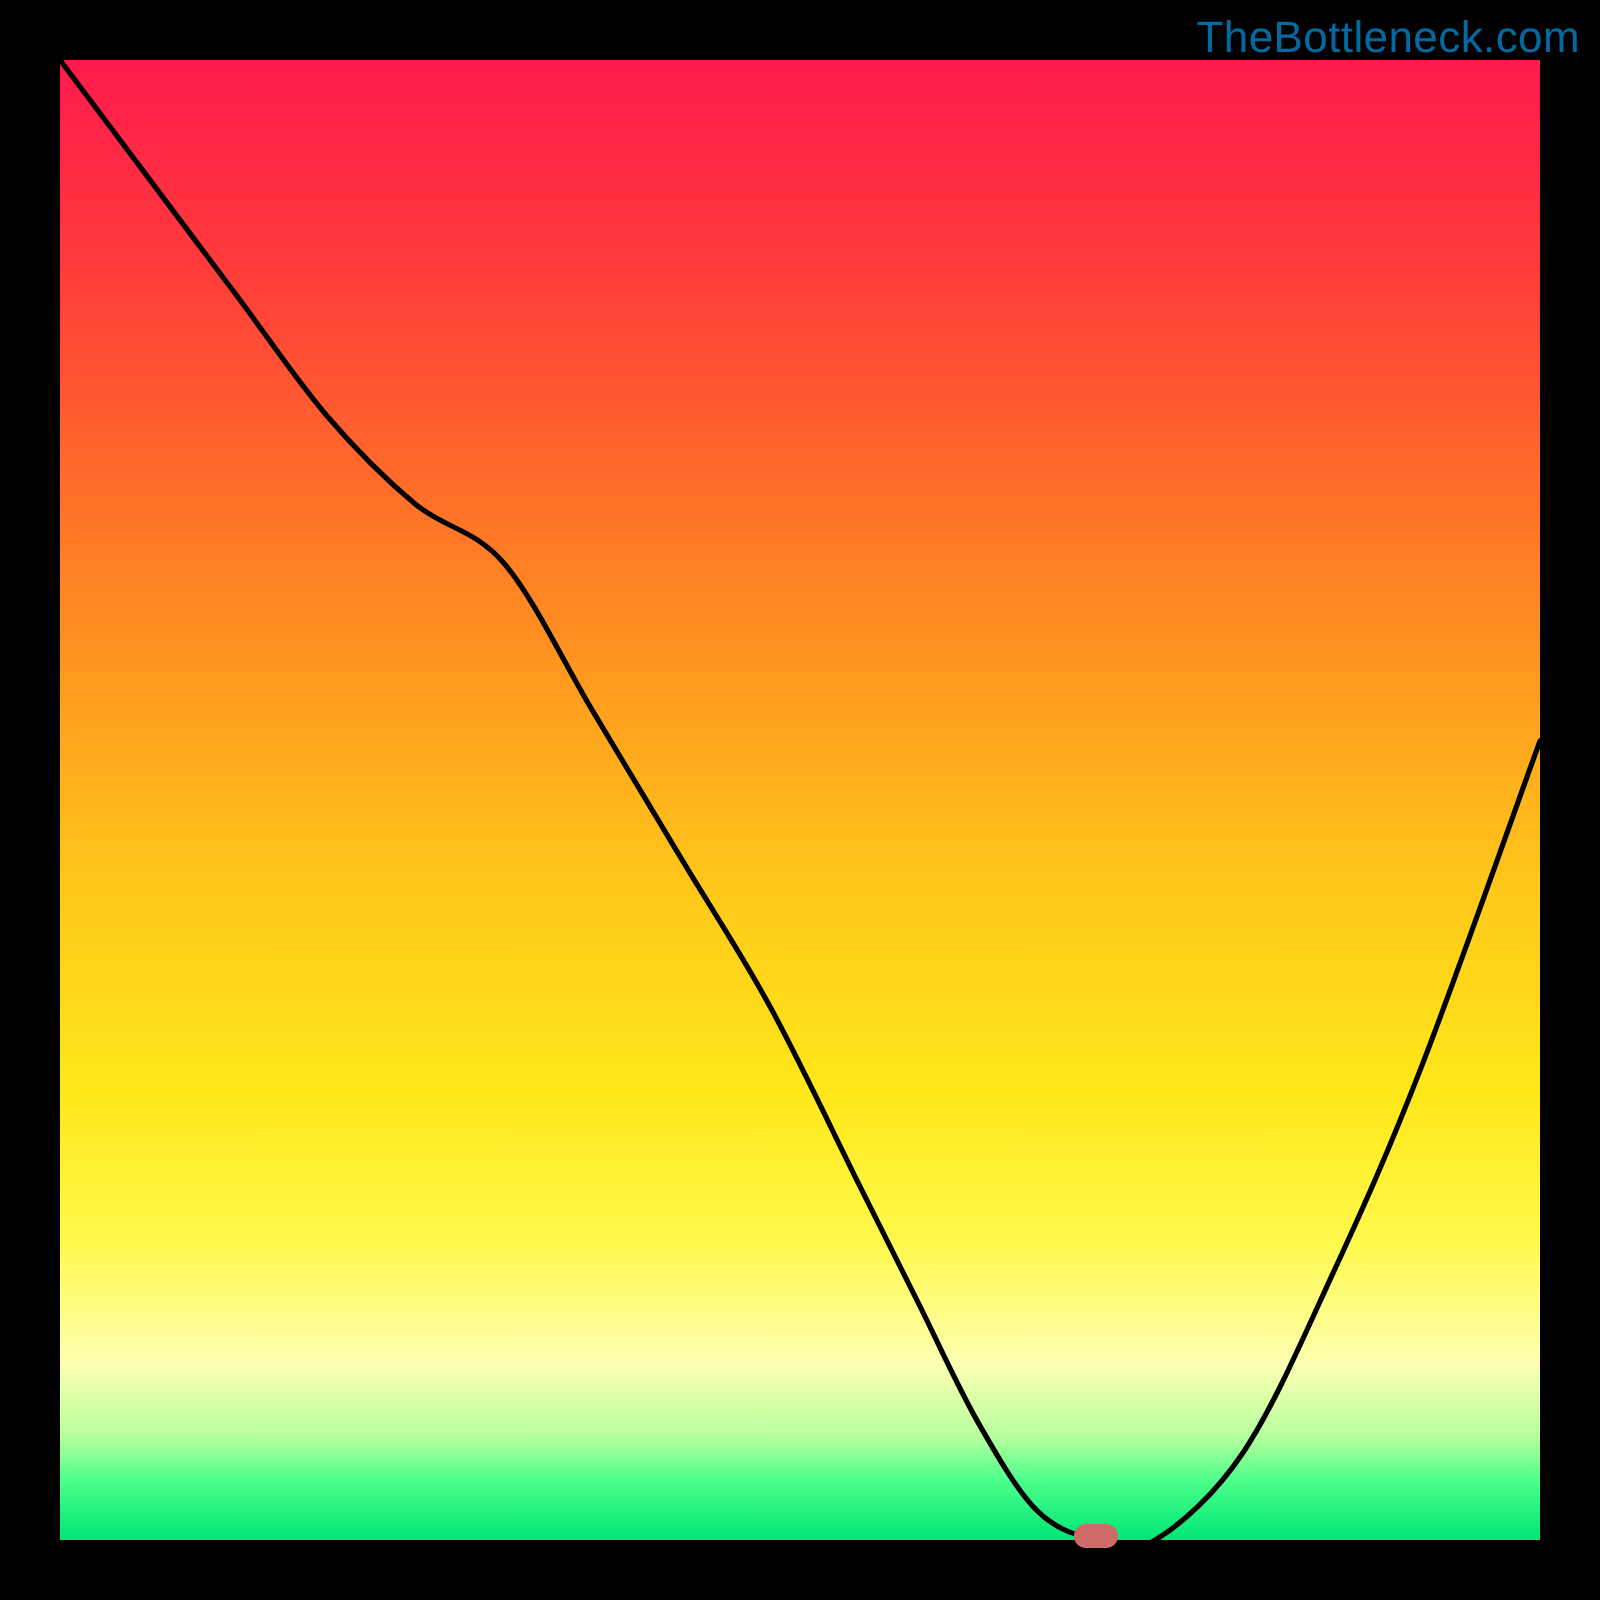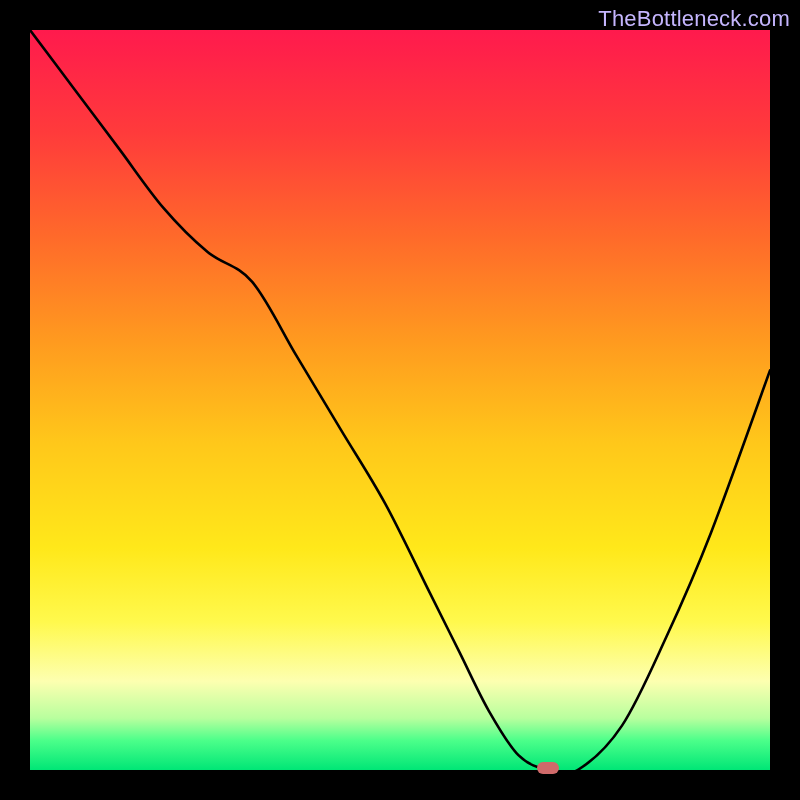--- a/index.html
+++ b/index.html
@@ -32,21 +32,21 @@
       #fff94d 80%,
       #fdffb0 88%,
       #b8ff9e 93%,
       #4cff8a 96%,
       #00e676 100%);
   }
   .watermark {
     position: absolute;
     top: 6px;
     right: 10px;
-    color: #c4b5fd;
+    color: #0369a1;
     font-size: 22px;
     font-weight: 500;
     letter-spacing: 0.2px;
     user-select: none;
   }
   .curve-svg {
     position: absolute;
     left: 30px;
     top: 30px;
     width: 740px;

